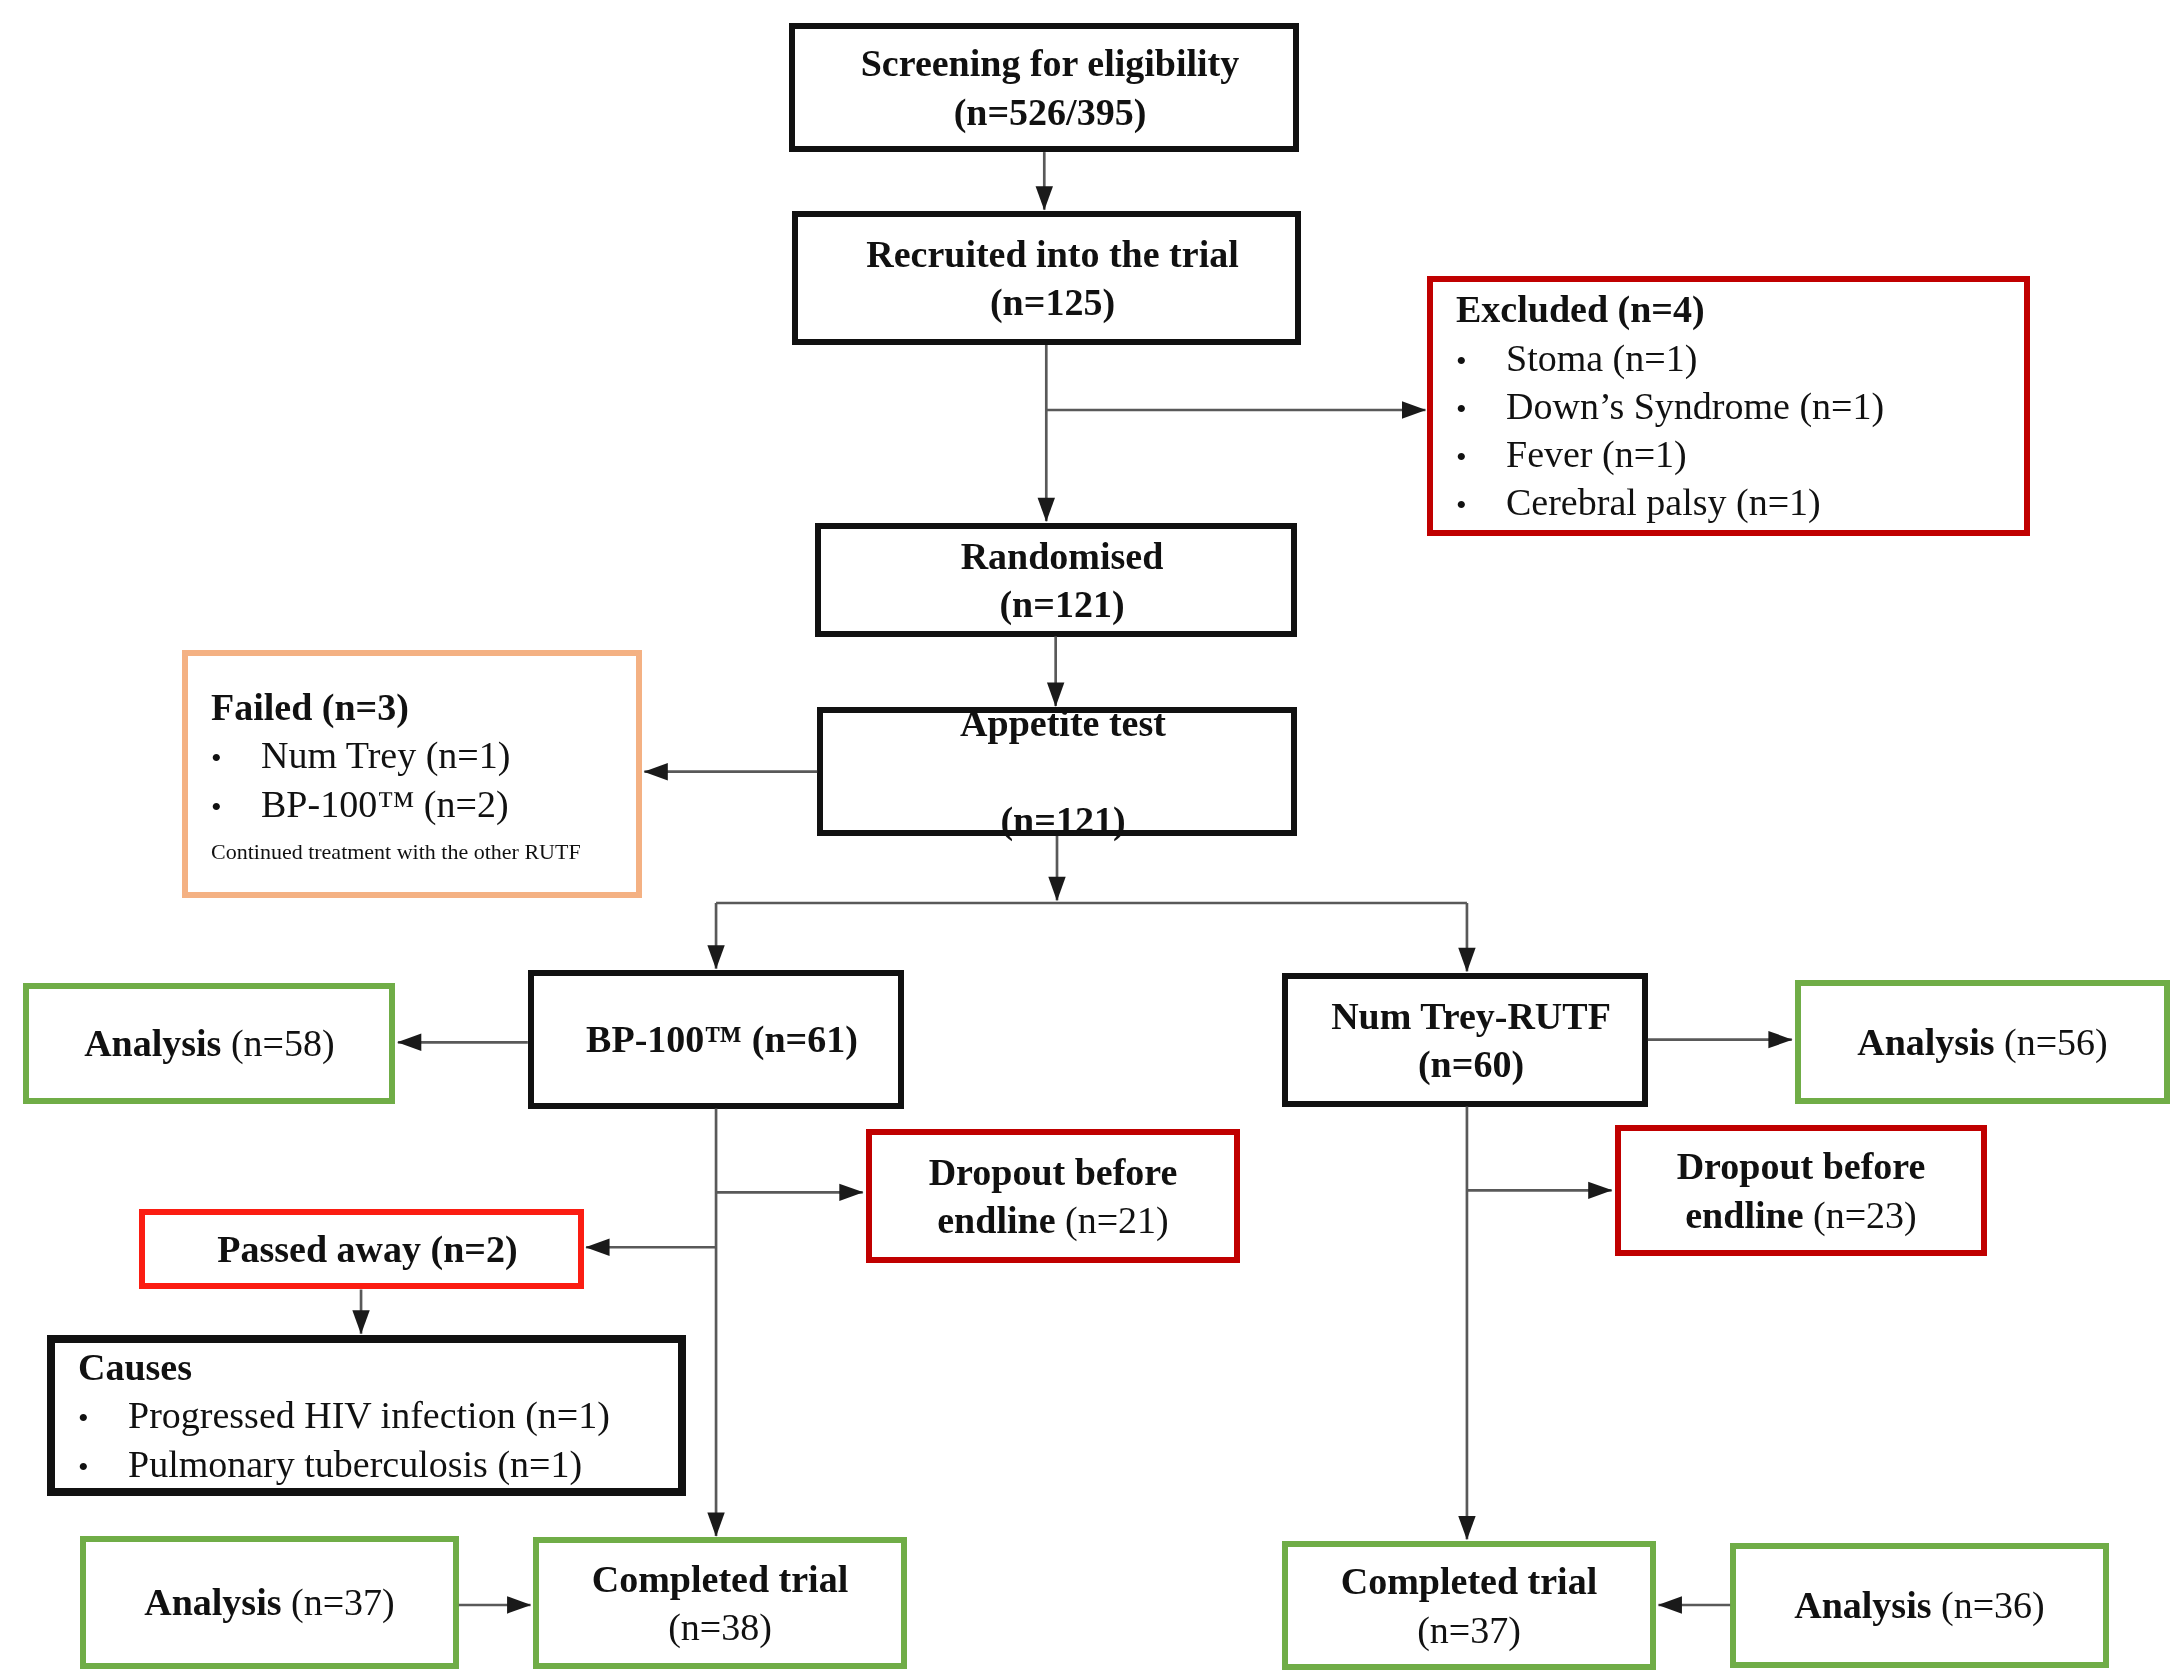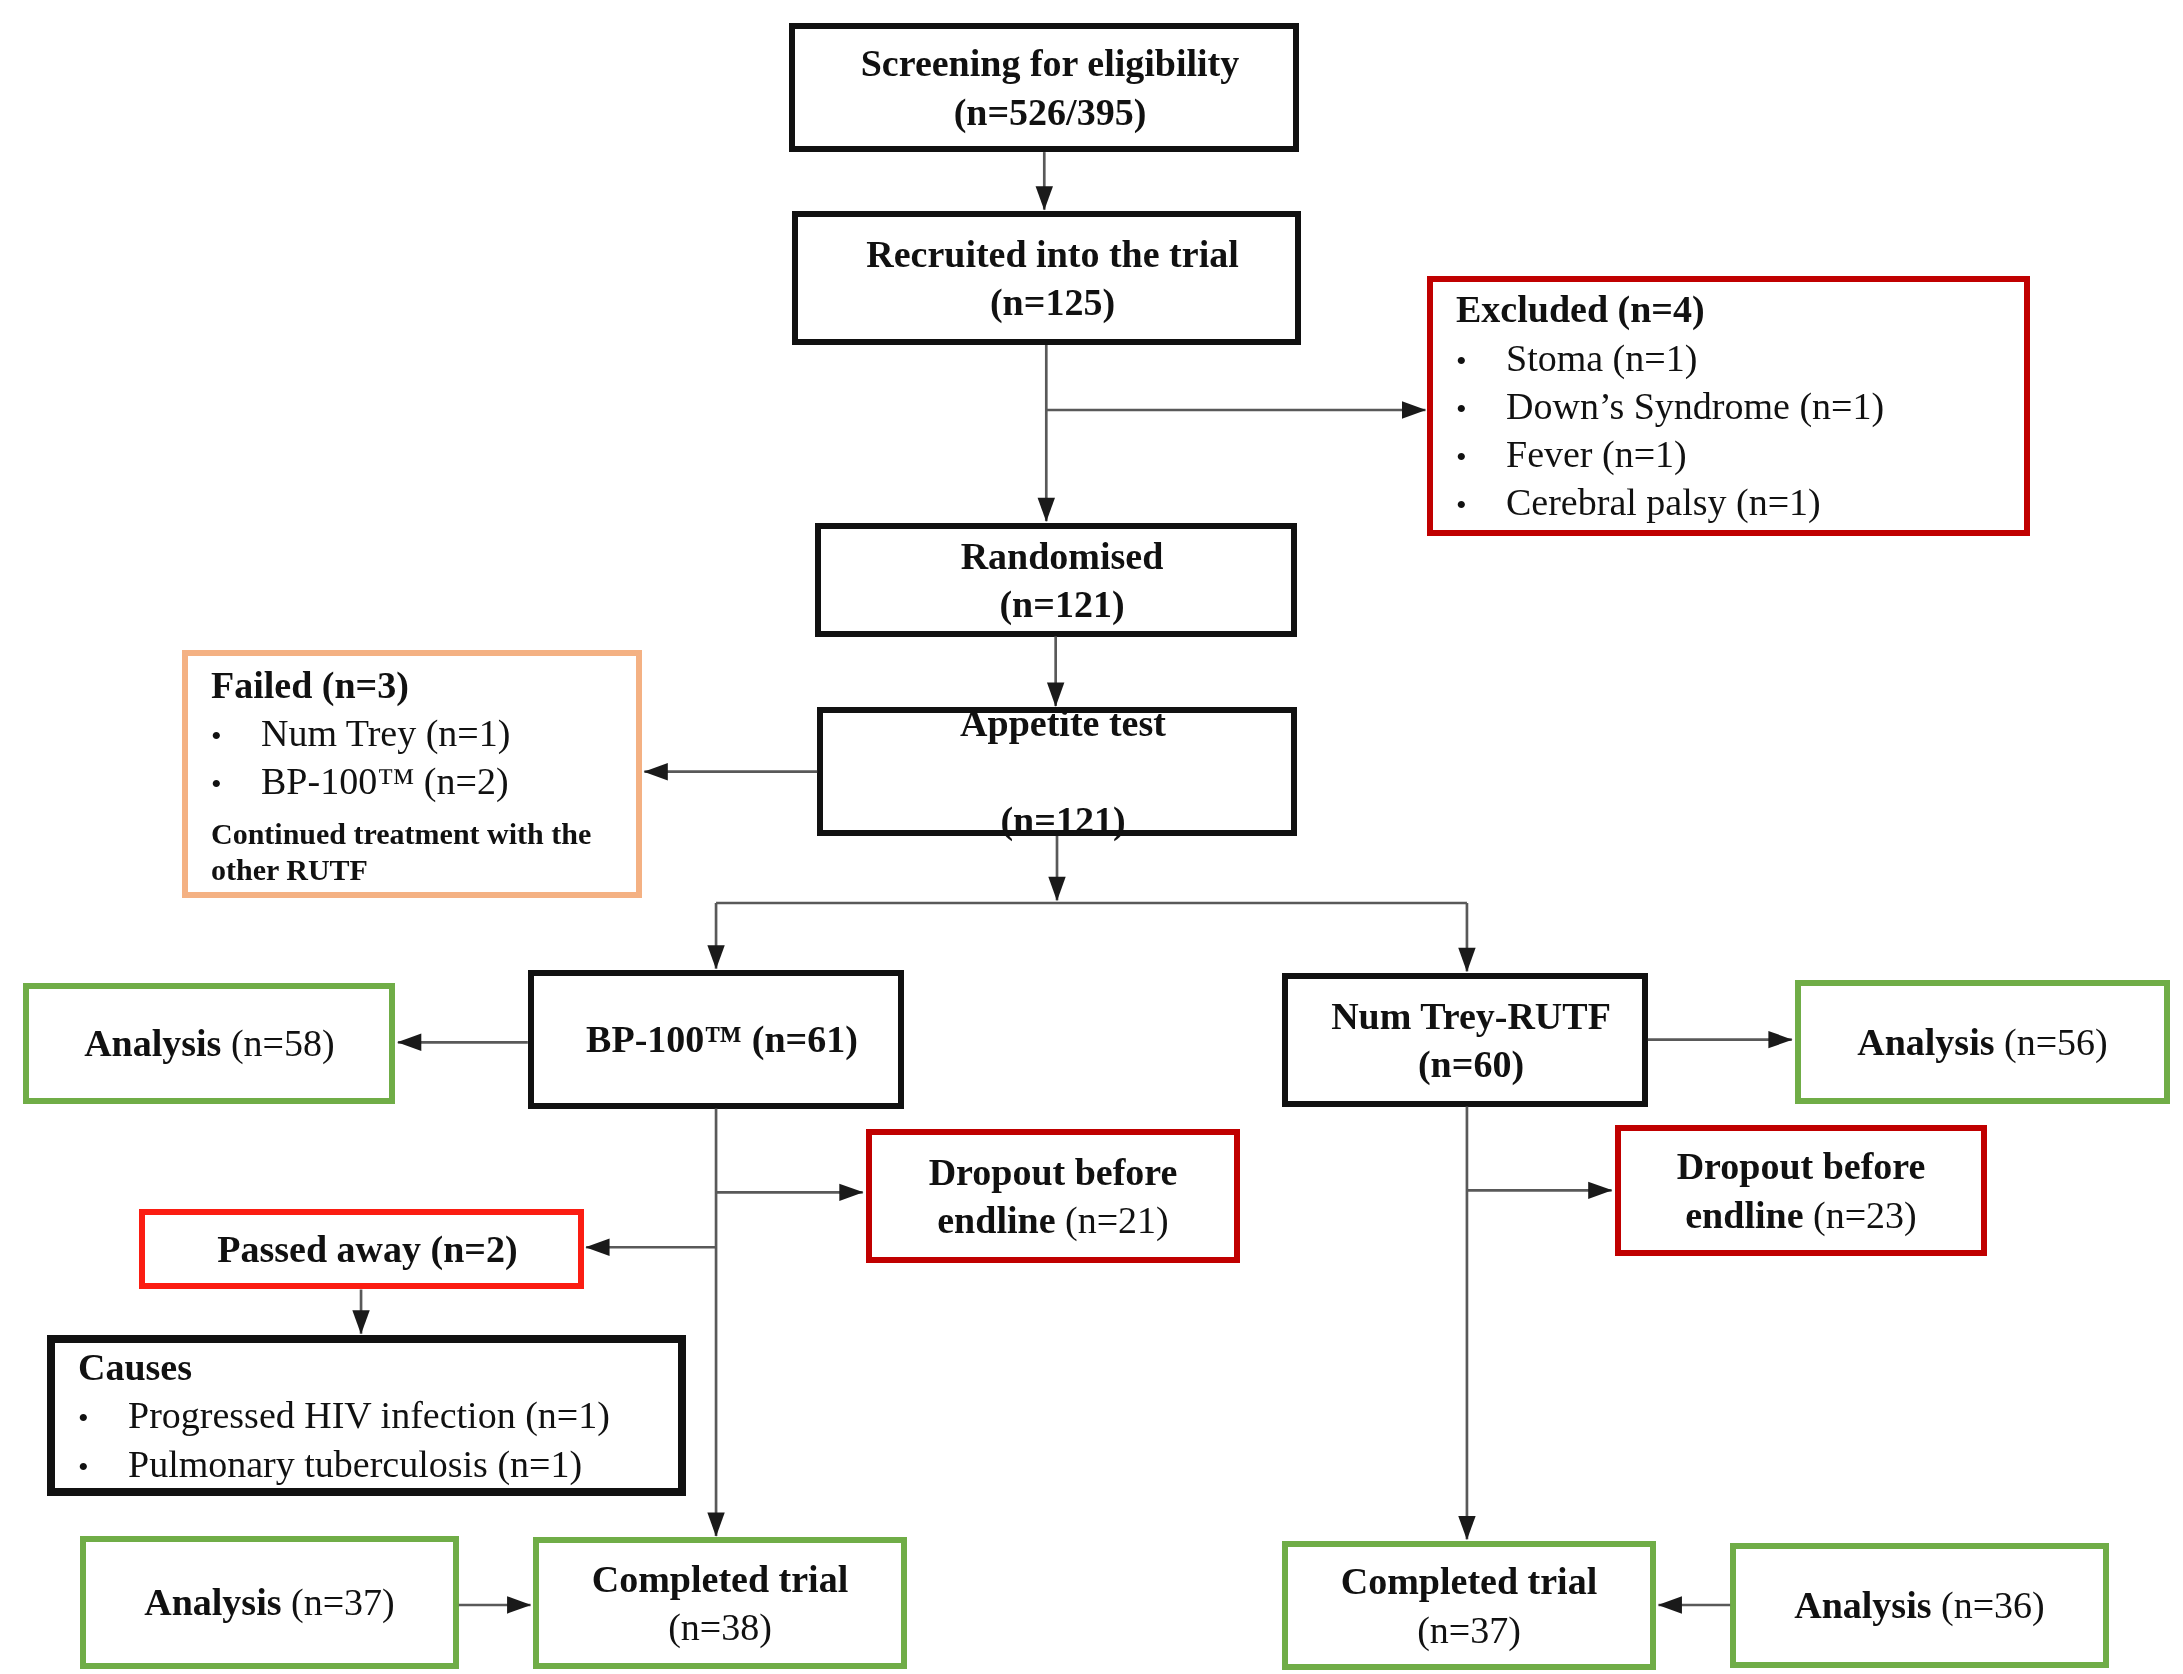--- a/index.html
+++ b/index.html
@@ -33,21 +33,21 @@
   }
   .bd-10 { border: 6.7px solid #111; padding-left: 12px; }
   .bd-12 { border: 8px solid #111; }
   .bd-9  { border: 6px solid #111; }
   .b { font-weight: bold; }
   .nw { white-space: nowrap; }
   .list-title { font-weight: bold; }
   ul.items { list-style: none; margin: 0; padding: 0; }
   ul.items li { display: flex; align-items: baseline; }
   ul.items .bullet { width: 50px; flex: 0 0 50px; text-align: left; font-size: 0.8em; }
-  .note { font-size: 30px; line-height: 1.18; margin-top: 11px; font-weight: bold; }
+  .note { font-size: 22px; line-height: 1.18; margin-top: 11px; }
   svg.wires { position: absolute; left: 0; top: 0; z-index: 5; pointer-events: none; }
   .conn { stroke: var(--line, #595959); stroke-width: 4; fill: none; }
   .arrowhead { fill: var(--arrow, #1a1a1a); }
 </style>
 </head>
 <body>
 
 <div class="stage">
 
   <div class="box bd-10" style="left: 789px; top: 23px; width: 510px; height: 129px; border-color: rgb(17, 17, 17);">

